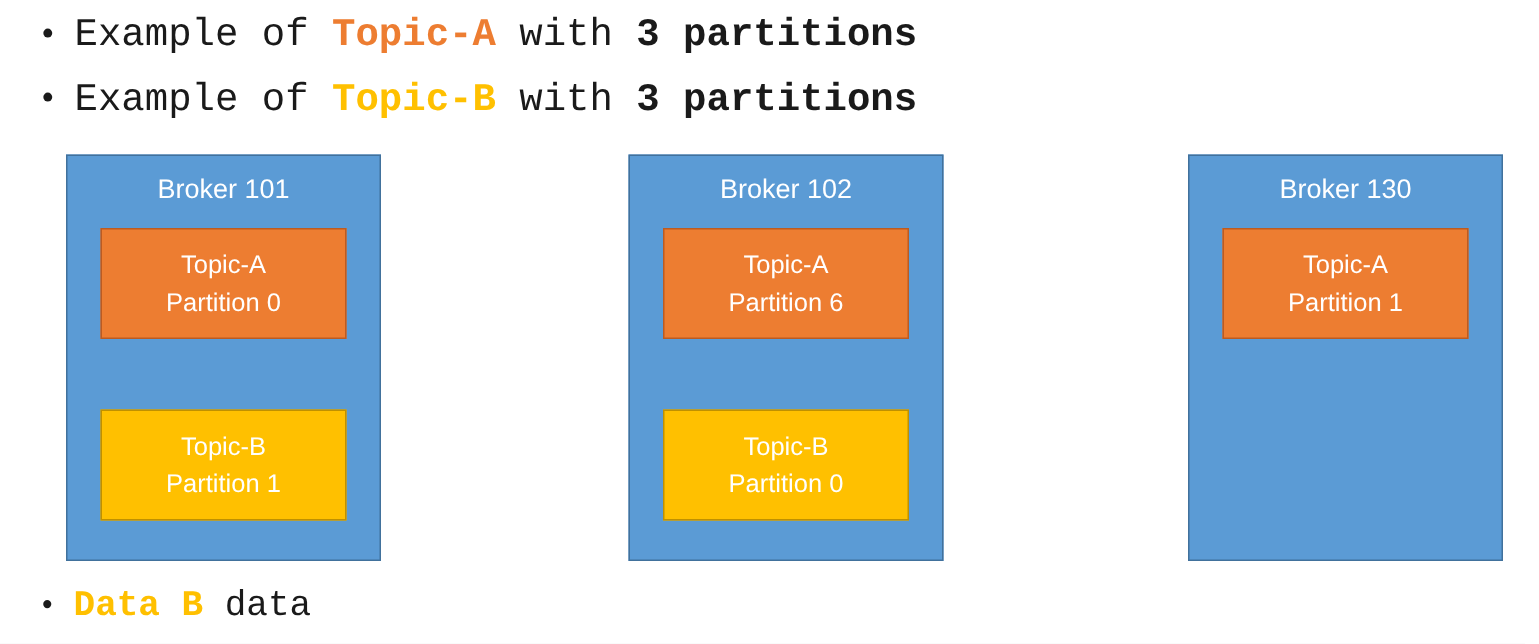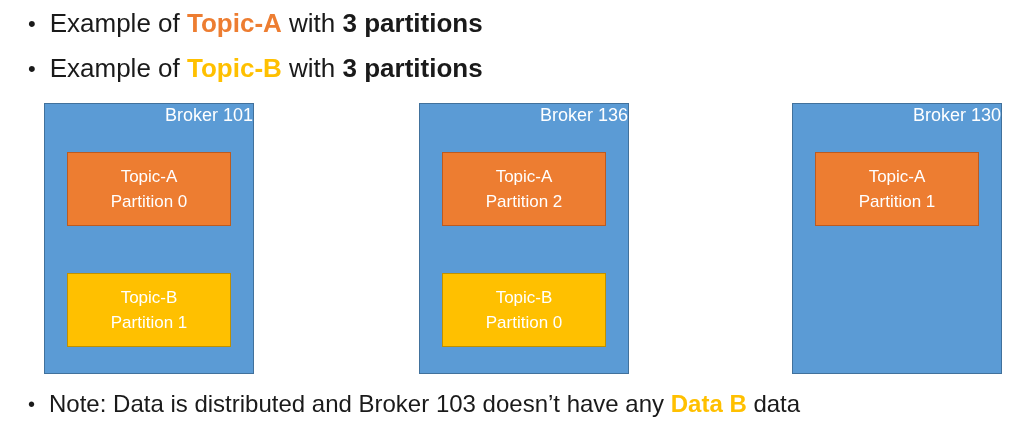--- a/index.html
+++ b/index.html
@@ -15,36 +15,36 @@
     position:relative;width:1026px;height:429px;
     background:var(--background);overflow:hidden;
     color:var(--text);
   }
   .bullets{position:absolute;left:28px;top:5px;}
   .bullet-line{
     display:flex;align-items:baseline;
     font-size:26px;line-height:36px;margin-bottom:7px;color:var(--text);
   }
   .dot{font-size:22px;padding-right:14px;position:relative;top:-1px;}
-  .seg{white-space:pre;}
+  .seg{white-space:pre;font-family:Liberation Mono, monospace;}
   .bold{font-weight:bold;}
   .topic-a-text{color:var(--topic-a-accent);font-weight:bold;}
   .topic-b-text{color:var(--topic-b-accent);font-weight:bold;}
 
   .broker{
     position:absolute;top:103px;width:210px;height:271px;
     background:var(--broker-fill);
     border:1.5px solid var(--broker-border);
     box-sizing:border-box;
   }
   .broker-101{left:44px;}
   .broker-102{left:419px;}
   .broker-103{left:792px;}
   .broker-title{
-    text-align:right;color:var(--box-text);
+    margin-top:11px;text-align:center;color:var(--box-text);
     font-size:18px;line-height:22px;
   }
   .partition{
     position:absolute;left:50%;transform:translateX(-50%);
     width:164px;height:74px;box-sizing:border-box;
     display:flex;flex-direction:column;justify-content:center;align-items:center;
     color:var(--box-text);font-size:17px;line-height:25px;text-align:center;
   }
   .partition.slot-0{top:48px;}
   .partition.slot-1{top:169px;}
@@ -86,39 +86,38 @@
       <div>Topic-A</div>
       <div>Partition 0</div>
     </div>
     <div class="partition topic-b slot-1">
       <div>Topic-B</div>
       <div>Partition 1</div>
     </div>
   </div>
 
   <div class="broker broker-102">
-    <div class="broker-title">Broker 136</div>
+    <div class="broker-title">Broker 102</div>
     <div class="partition topic-a slot-0">
       <div>Topic-A</div>
-      <div>Partition 2</div>
+      <div>Partition 6</div>
     </div>
     <div class="partition topic-b slot-1">
       <div>Topic-B</div>
       <div>Partition 0</div>
     </div>
   </div>
 
   <div class="broker broker-103">
     <div class="broker-title">Broker 130</div>
     <div class="partition topic-a slot-0">
       <div>Topic-A</div>
       <div>Partition 1</div>
     </div>
   </div>
 
   <div class="note-line">
     <span class="dot">•</span>
-    <span class="seg">Note: Data is distributed and Broker 103 doesn’t have any </span>
     <span class="seg topic-b-text">Data B</span>
     <span class="seg"> data</span>
   </div>
 
 </div>
 
 </body></html>

